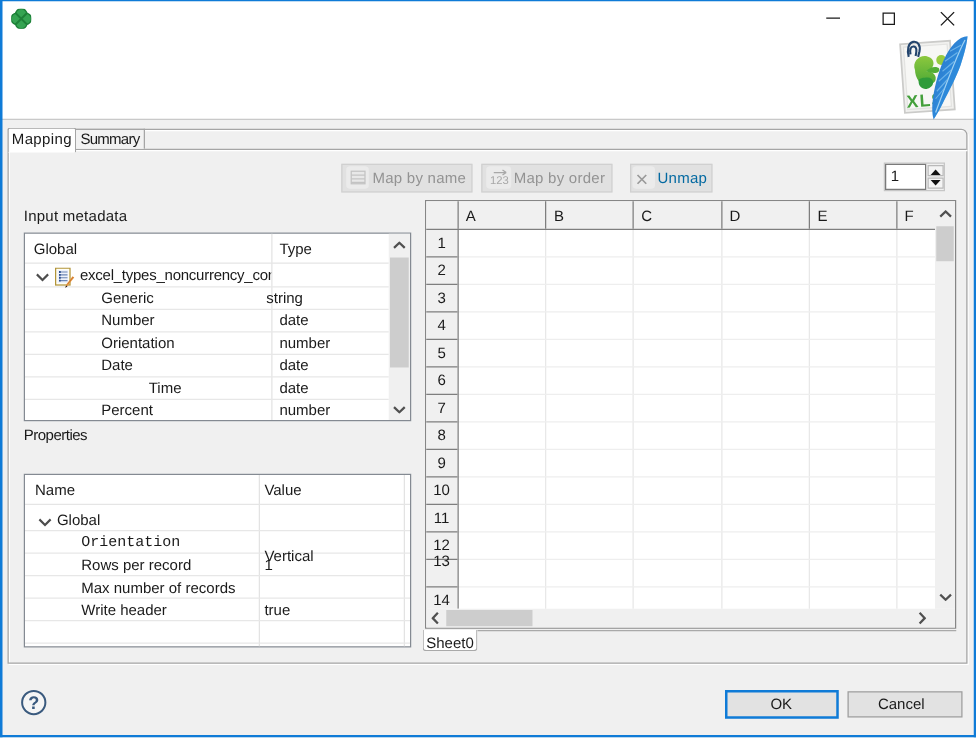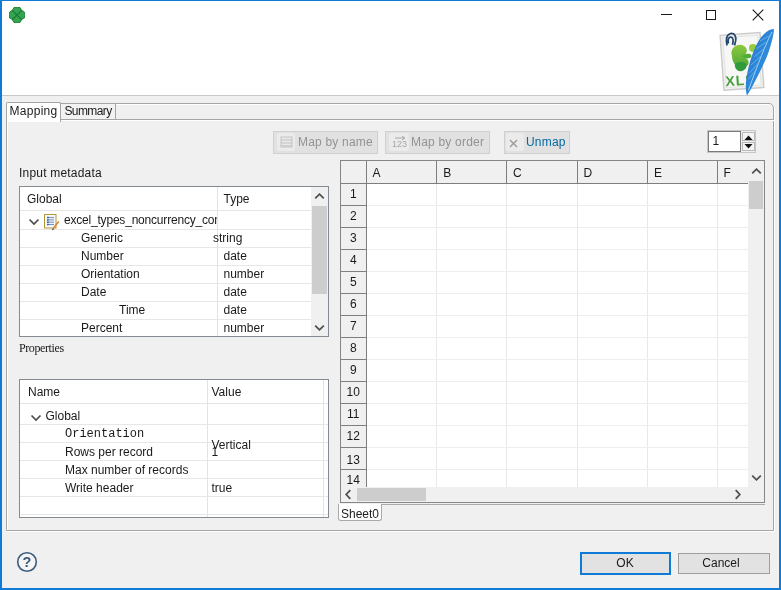--- a/index.html
+++ b/index.html
@@ -170,21 +170,21 @@
     <div class="a" style="left:291px;top:0;width:17px;height:149px;background:#f0f0f0;"></div>
     <svg class="a" style="left:294px;top:6px;" width="11" height="7" viewBox="0 0 11 7">
       <path d="M1.2,5.3 L5.5,1.2 L9.8,5.3" fill="none" stroke="#505050" stroke-width="1.8"></path>
     </svg>
     <div class="a" style="left:292px;top:19px;width:15px;height:88px;background:#cdcdcd;"></div>
     <svg class="a" style="left:294px;top:137px;" width="11" height="7" viewBox="0 0 11 7">
       <path d="M1.2,1.7 L5.5,5.8 L9.8,1.7" fill="none" stroke="#505050" stroke-width="1.8"></path>
     </svg>
   </div>
 
-  <div class="a t" style="left:19px;top:341px;letter-spacing:-0.4px;font-family:Liberation Serif, serif;">Properties</div>
+  <div class="a t" style="left:19px;top:341px;letter-spacing:-0.4px;">Properties</div>
   <div class="a" id="tbl2" style="left:19px;top:379px;width:310px;height:139px;background:#fff;border:1px solid #848a92;box-sizing:border-box;">
     <div class="a" style="left:187px;top:0;width:1px;height:137px;background:#e3e3e3;"></div>
     <div class="a" style="left:303px;top:0;width:1px;height:137px;background:#e3e3e3;"></div>
     <div class="a t" style="left:8px;top:4.5px;">Name</div>
     <div class="a t" style="left:191.5px;top:4.5px;">Value</div>
     <div class="a" style="left:0;top:23px;width:308px;height:1px;background:#e5e5e5;"></div>
     <div class="a" style="left:0;top:44px;width:308px;height:1px;background:#e7e7e7;"></div>
     <div class="a" style="left:0;top:62px;width:308px;height:1px;background:#e7e7e7;"></div>
     <div class="a" style="left:0;top:80px;width:308px;height:1px;background:#e7e7e7;"></div>
     <div class="a" style="left:0;top:98px;width:308px;height:1px;background:#e7e7e7;"></div>
@@ -256,21 +256,21 @@
     <div class="a t rn" style="top:69.5px;">3</div>
     <div class="a t rn" style="top:91.5px;">4</div>
     <div class="a t rn" style="top:113.5px;">5</div>
     <div class="a t rn" style="top:135.5px;">6</div>
     <div class="a t rn" style="top:157.5px;">7</div>
     <div class="a t rn" style="top:179.5px;">8</div>
     <div class="a t rn" style="top:201.5px;">9</div>
     <div class="a t rn" style="top:223.5px;">10</div>
     <div class="a t rn" style="top:245.5px;">11</div>
     <div class="a t rn" style="top:267.5px;">12</div>
-    <div class="a t rn" style="top:292px;">13</div>
+    <div class="a t rn" style="top:281px;">13</div>
     <div class="a t rn" style="top:311.5px;">14</div>
     <div class="a" style="left:407px;top:0;width:16px;height:325.5px;background:#f0f0f0;"></div>
     <svg class="a" style="left:410px;top:7px;" width="11" height="7" viewBox="0 0 11 7">
         <path d="M1.2,5.3 L5.5,1.2 L9.8,5.3" fill="none" stroke="#505050" stroke-width="1.8"></path>
       </svg>
     <div class="a" style="left:408px;top:20px;width:14px;height:28px;background:#cdcdcd;"></div>
     <svg class="a" style="left:410px;top:312.5px;" width="11" height="7" viewBox="0 0 11 7">
         <path d="M1.2,1.7 L5.5,5.8 L9.8,1.7" fill="none" stroke="#505050" stroke-width="1.8"></path>
       </svg>
     <div class="a" style="left:0;top:325.5px;width:407px;height:15px;background:#f0f0f0;"></div>

